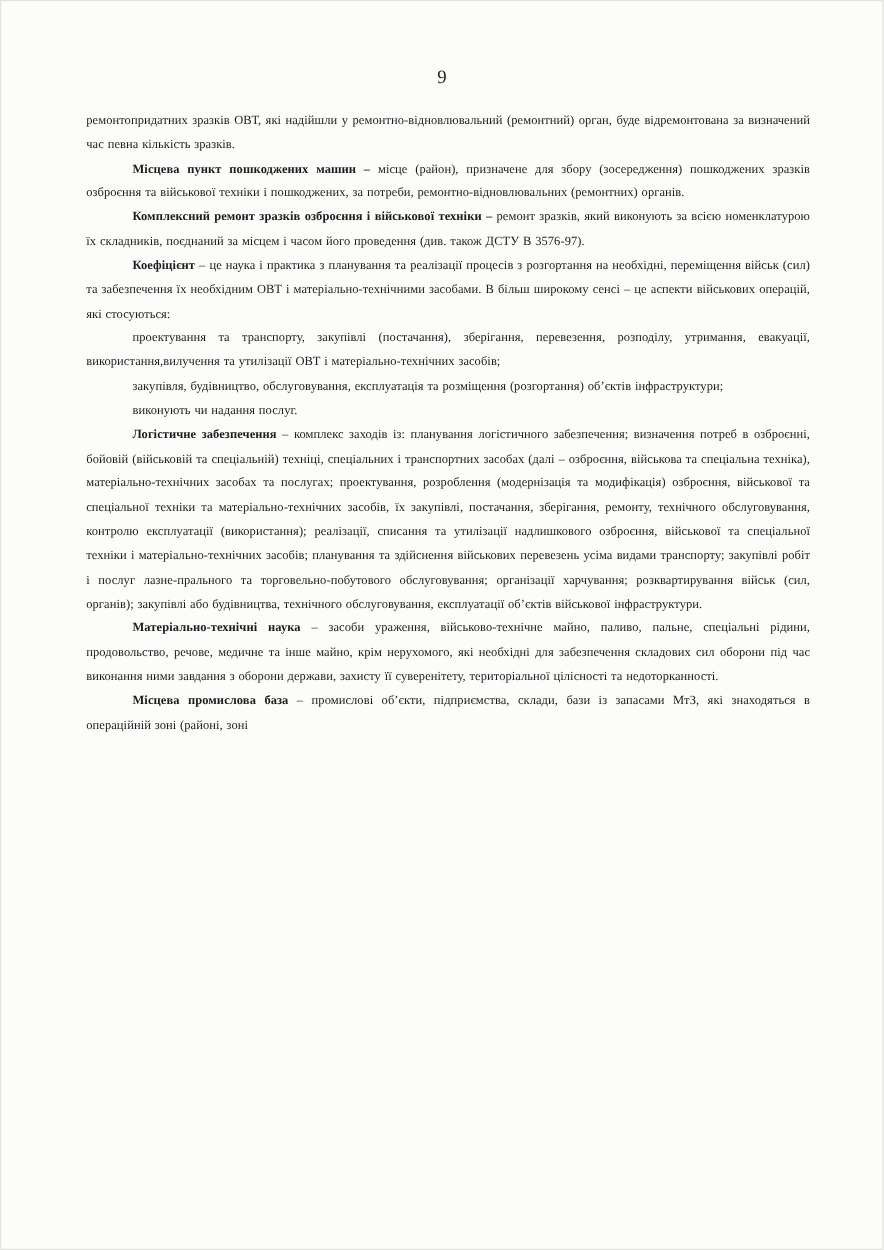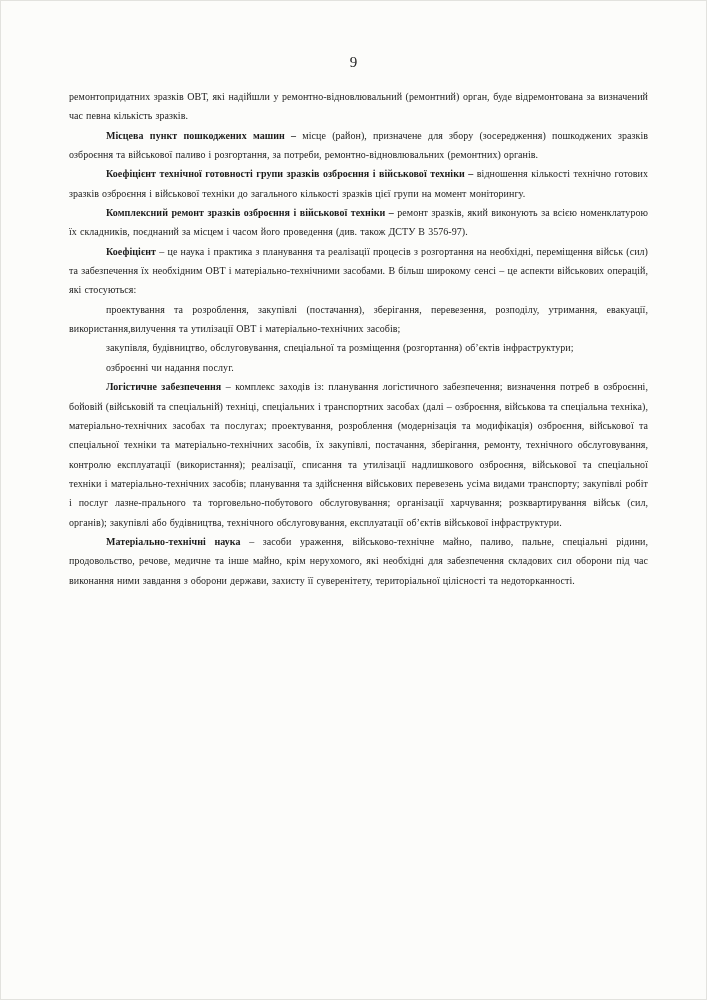--- a/index.html
+++ b/index.html
@@ -58,34 +58,34 @@
 <body>
 
 <div class="scan-page">
 
   <div class="page-number">9</div>
 
   <div class="content">
 
     <p class="continuation"><b></b><span>ремонтопридатних зразків ОВТ, які надійшли у ремонтно-відновлювальний (ремонтний) орган, буде відремонтована за визначений час певна кількість зразків.</span></p>
 
-    <p><b>Місцева пункт пошкоджених машин –</b><span> місце (район), призначене для збору (зосередження) пошкоджених зразків озброєння та військової паливо і розгортання, за потреби, ремонтно-відновлювальних (ремонтних) органів.</span></p>
+    <p><b>Місцева пункт пошкоджених машин –</b><span> місце (район), призначене для збору (зосередження) пошкоджених зразків озброєння та військової техніки і пошкоджених, за потреби, ремонтно-відновлювальних (ремонтних) органів.</span></p>
 
-    <p><b>Коефіцієнт технічної готовності групи зразків озброєння і військової техніки –</b><span> відношення кількості технічно готових зразків озброєння і військової техніки до загального кількості зразків цієї групи на момент моніторингу.</span></p>
 
     <p><b>Комплексний ремонт зразків озброєння і військової техніки –</b><span> ремонт зразків, який виконують за всією номенклатурою їх складників, поєднаний за місцем і часом його проведення (див. також ДСТУ В 3576-97).</span></p>
 
     <p><b>Коефіцієнт</b><span> – це наука і практика з планування та реалізації процесів з розгортання на необхідні, переміщення військ (сил) та забезпечення їх необхідним ОВТ і матеріально-технічними засобами. В більш широкому сенсі – це аспекти військових операцій, які стосуються:</span></p>
 
-    <p><b></b><span>проектування та розроблення, закупівлі (постачання), зберігання, перевезення, розподілу, утримання, евакуації, використання,вилучення та утилізації ОВТ і матеріально-технічних засобів;</span></p>
+    <p><b></b><span>проектування та транспорту, закупівлі (постачання), зберігання, перевезення, розподілу, утримання, евакуації, використання,вилучення та утилізації ОВТ і матеріально-технічних засобів;</span></p>
 
 
-    <p><b></b><span>закупівля, будівництво, обслуговування, спеціальної та розміщення (розгортання) об’єктів інфраструктури;</span></p>
+    <p><b></b><span>закупівля, будівництво, обслуговування, експлуатація та розміщення (розгортання) об’єктів інфраструктури;</span></p>
 
-    <p><b></b><span>озброєнні чи надання послуг.</span></p>
+    <p><b></b><span>виконують чи надання послуг.</span></p>
 
     <p><b>Логістичне забезпечення</b><span> – комплекс заходів із: планування логістичного забезпечення; визначення потреб в озброєнні, бойовій (військовій та спеціальній) техніці, спеціальних і транспортних засобах (далі – озброєння, військова та спеціальна техніка), матеріально-технічних засобах та послугах; проектування, розроблення (модернізація та модифікація) озброєння, військової та спеціальної техніки та матеріально-технічних засобів, їх закупівлі, постачання, зберігання, ремонту, технічного обслуговування, контролю експлуатації (використання); реалізації, списання та утилізації надлишкового озброєння, військової та спеціальної техніки і матеріально-технічних засобів; планування та здійснення військових перевезень усіма видами транспорту; закупівлі робіт і послуг лазне-прального та торговельно-побутового обслуговування; організації харчування; розквартирування військ (сил, органів); закупівлі або будівництва, технічного обслуговування, експлуатації об’єктів військової інфраструктури.</span></p>
 
     <p><b>Матеріально-технічні наука</b><span> – засоби ураження, військово-технічне майно, паливо, пальне, спеціальні рідини, продовольство, речове, медичне та інше майно, крім нерухомого, які необхідні для забезпечення складових сил оборони під час виконання ними завдання з оборони держави, захисту її суверенітету, територіальної цілісності та недоторканності.</span></p>
 
+    <p><b>Місцева промислова база</b><span> – промислові об’єкти, підприємства, склади, бази із запасами МтЗ, які знаходяться в операційній зоні (районі, зоні</span></p>
 
   </div>
 </div>
 
 </body></html>

